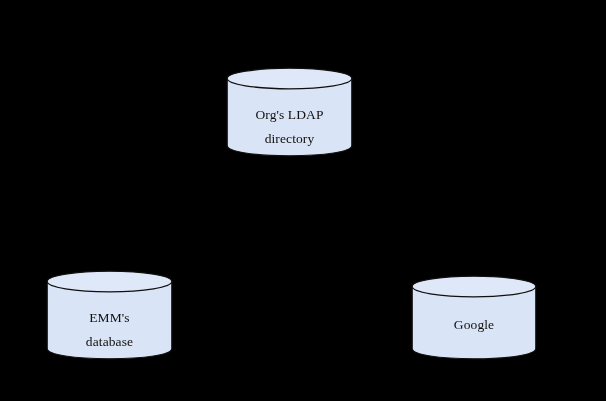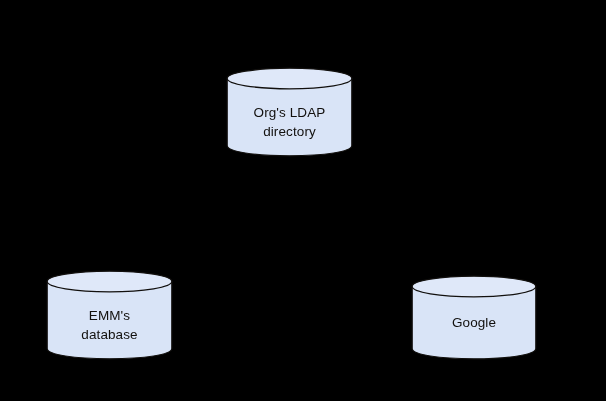--- a/index.html
+++ b/index.html
@@ -30,23 +30,23 @@
     left: 0;
     top: 0;
     display: block;
   }
   .db-label {
     position: absolute;
     left: 0;
     width: 100%;
     text-align: center;
     color: #12100e;
-    font-family: Liberation Sans, sans-serif;
+    font-family: Liberation Serif, serif;
     font-size: 13.5px;
-    line-height: 19px;
+    line-height: 24px;
     letter-spacing: 0.1px;
     white-space: pre-line;
     pointer-events: none;
   }
 
   
   #node-ldap {
     left: 226px;
     top: 67px;
     width: 127px;

